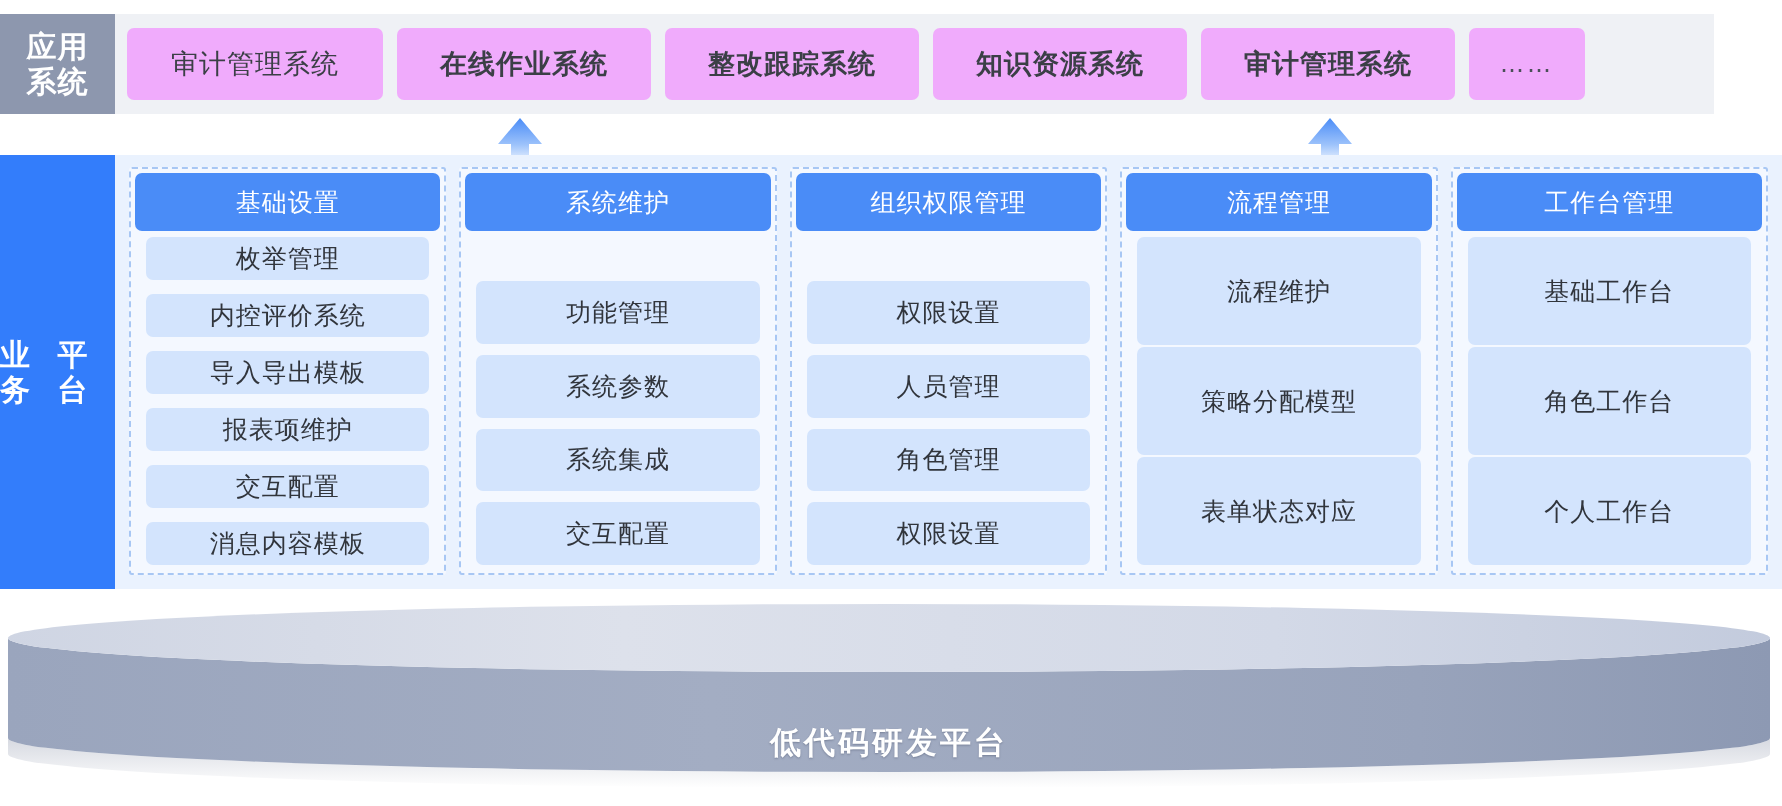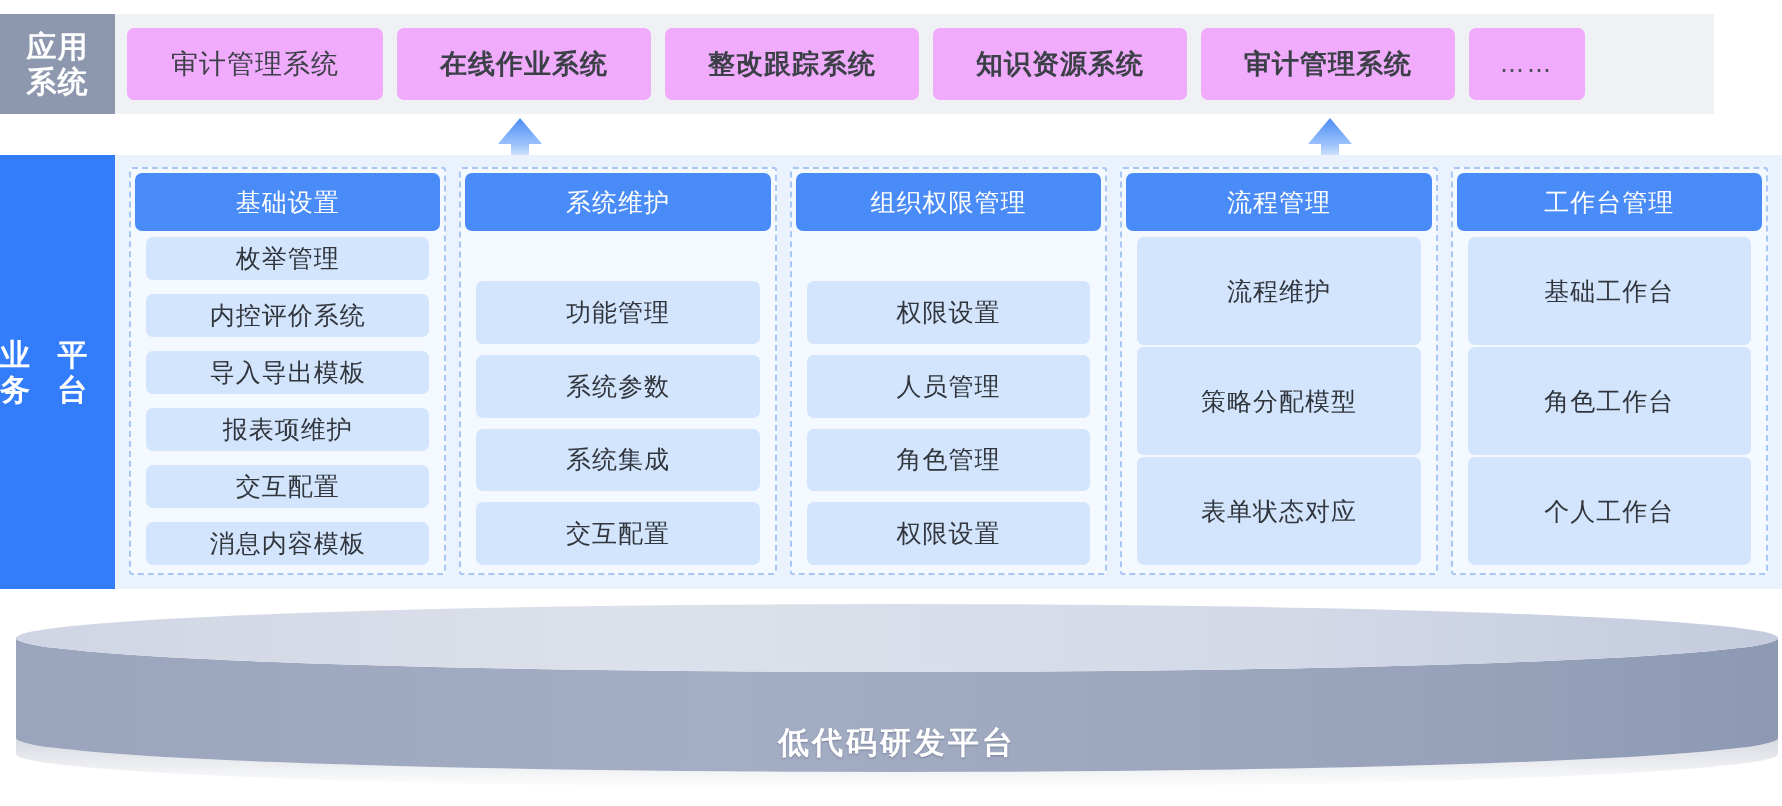--- a/index.html
+++ b/index.html
@@ -82,21 +82,21 @@
   .col-items.loose{gap:2px;}
   .item{
     flex:1 1 0;border-radius:7px;background:#d3e4fd;
     display:flex;align-items:center;justify-content:center;
     font-size:25px;color:#31353c;letter-spacing:1px;
     min-height:0;
   }
 
   
   .cyl{
-    position:absolute;left:16px;top:604px;width:1762px;height:190px;
+    position:absolute;left:8px;top:604px;width:1762px;height:190px;
   }
   .cyl svg{display:block;}
   .cyl-label{
     position:absolute;left:0;top:118px;width:1762px;
     text-align:center;color:#ffffff;font-weight:bold;
     font-size:31px;letter-spacing:3px;
     text-shadow:0 1px 2px rgba(70,80,105,.45);
   }
 </style>
 </head>

